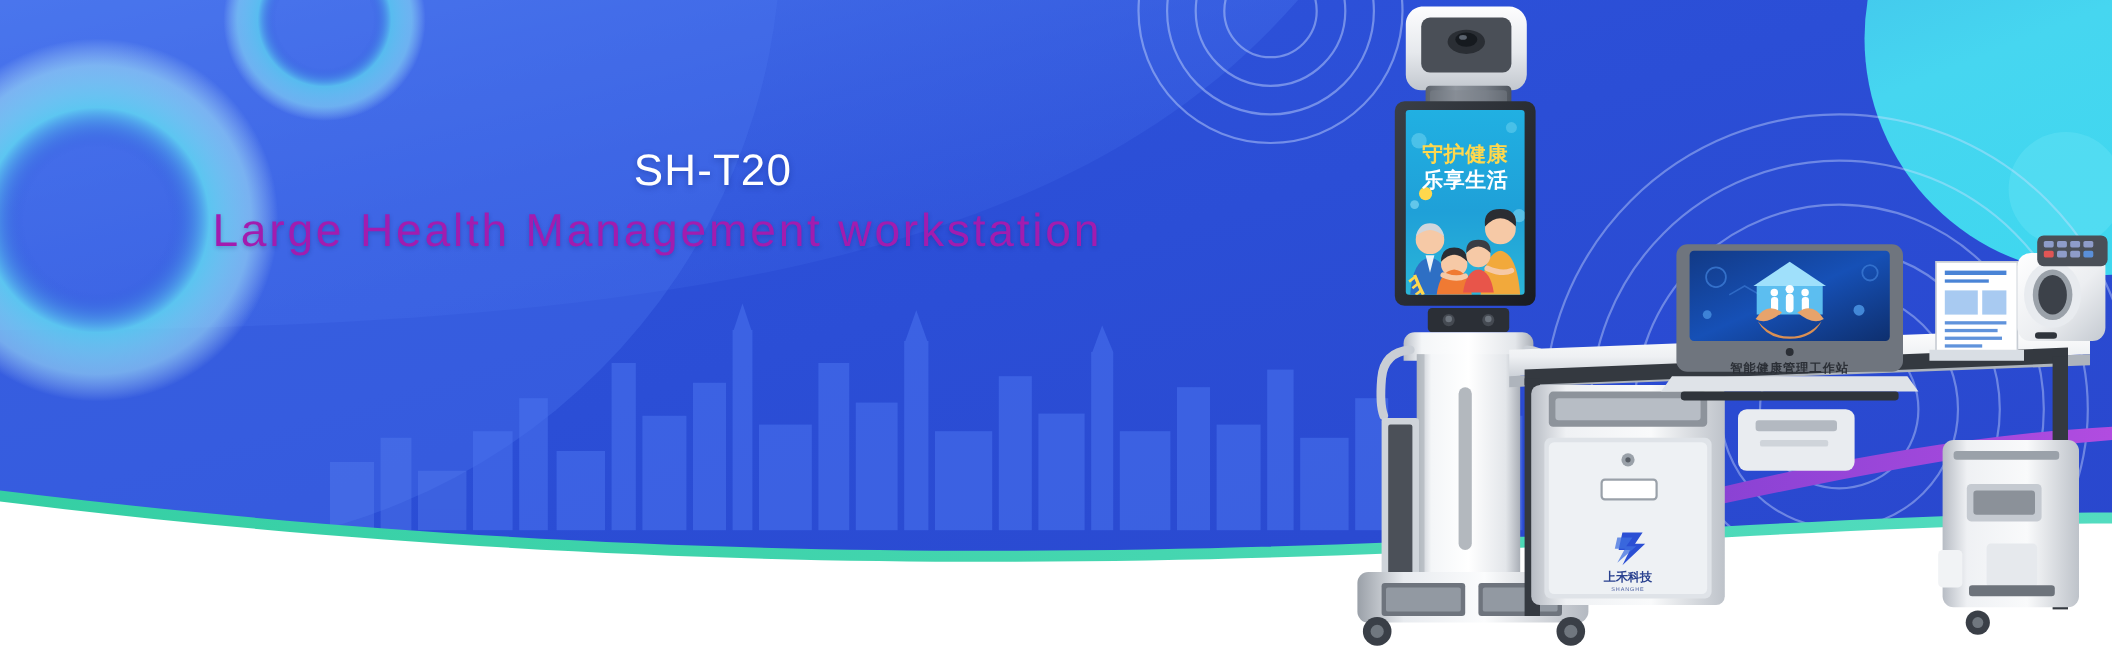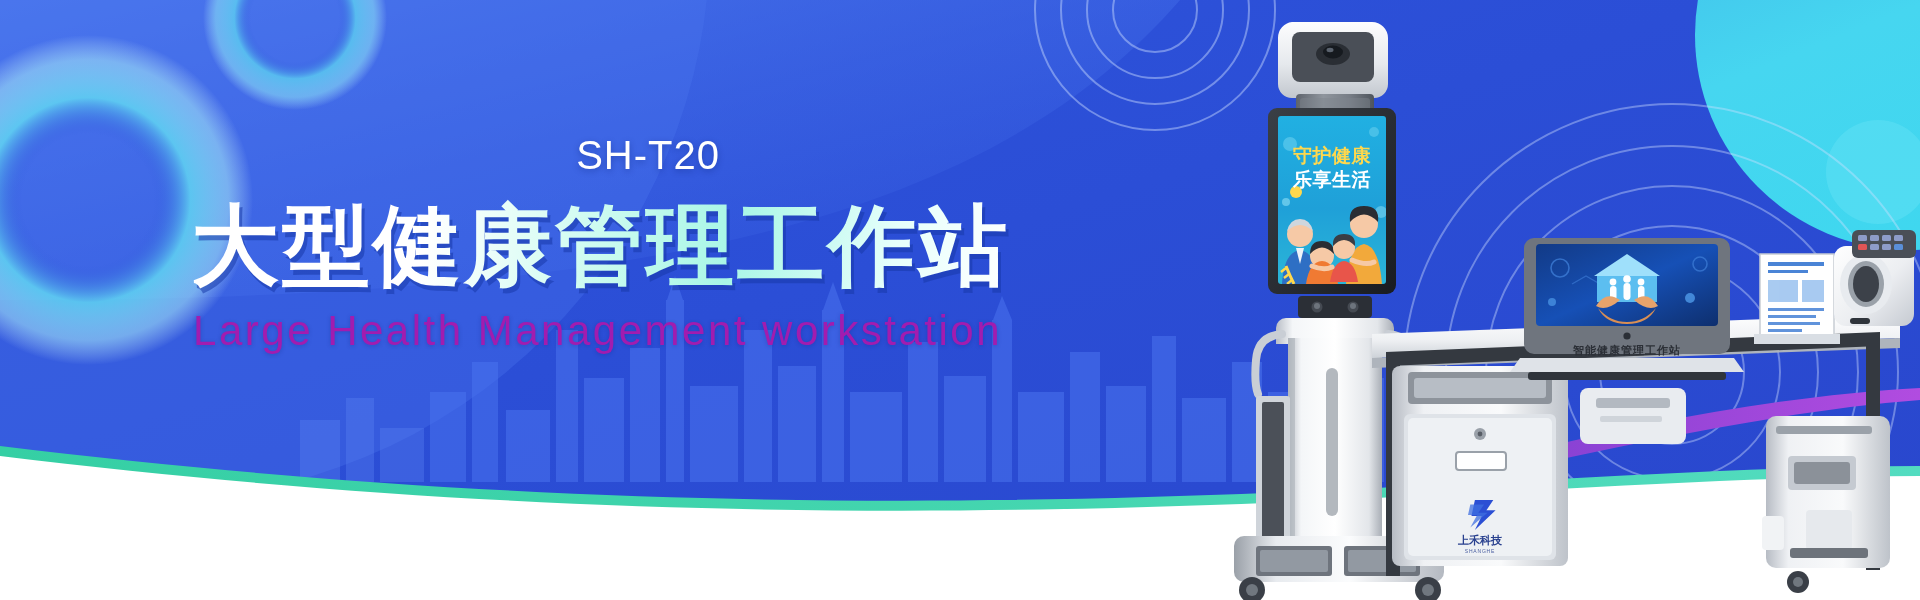--- a/index.html
+++ b/index.html
@@ -72,21 +72,21 @@
     line-height: 1.1;
     padding-right: 8px;
     white-space: nowrap;
     text-shadow: 0 1px 4px rgba(10,30,110,.25);
   }
 
   
   .product {
     position: absolute;
     right: 0px;
-    top: 16px;
+    top: 0px;
     width: 920px;
     height: 581px;
     z-index: 30;
   }
   .product svg { display: block; width: 920px; height: 600px; }
 </style>
 </head>
 <body>
 
 <div id="banner">
@@ -207,21 +207,20 @@
     </g>
 
     <path d="M0,446 C900,556 1500,466 1920,466 L1920,476 C1500,476 900,566 0,456 Z" fill="url(#tealLine)"></path>
 
     <path d="M1920,392 C1800,402 1640,432 1476,466 L1920,466 Z" fill="none"></path>
     <path d="M1920,388 L1920,400 C1790,410 1640,442 1500,472 L1452,472 C1600,430 1770,396 1920,388 Z" fill="url(#purpleLine)"></path>
   </svg>
 
   <div class="text-block">
     <div class="model-code">SH-T20</div>
-    <div class="headline">大型健康管理工作站</div>
     <div class="subhead">Large Health Management workstation</div>
   </div>
 
   <div class="product">
   <svg viewBox="0 0 920 600" preserveAspectRatio="none">
     <defs>
       <linearGradient id="metalV" x1="0" y1="0" x2="1" y2="0">
         <stop offset="0%" stop-color="#b9bec6"></stop>
         <stop offset="14%" stop-color="#f4f6f8"></stop>
         <stop offset="50%" stop-color="#ffffff"></stop>

